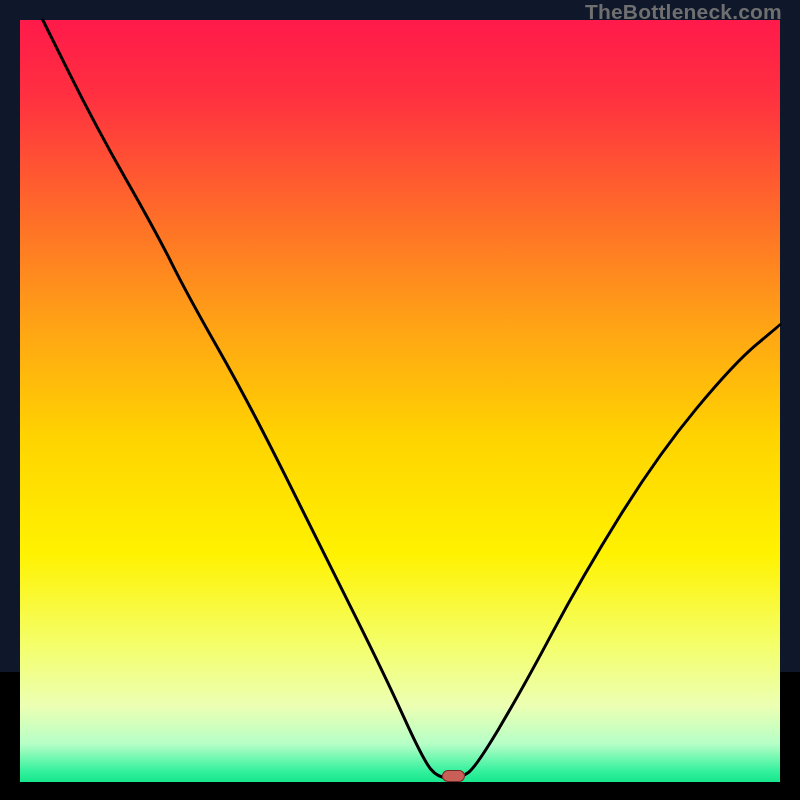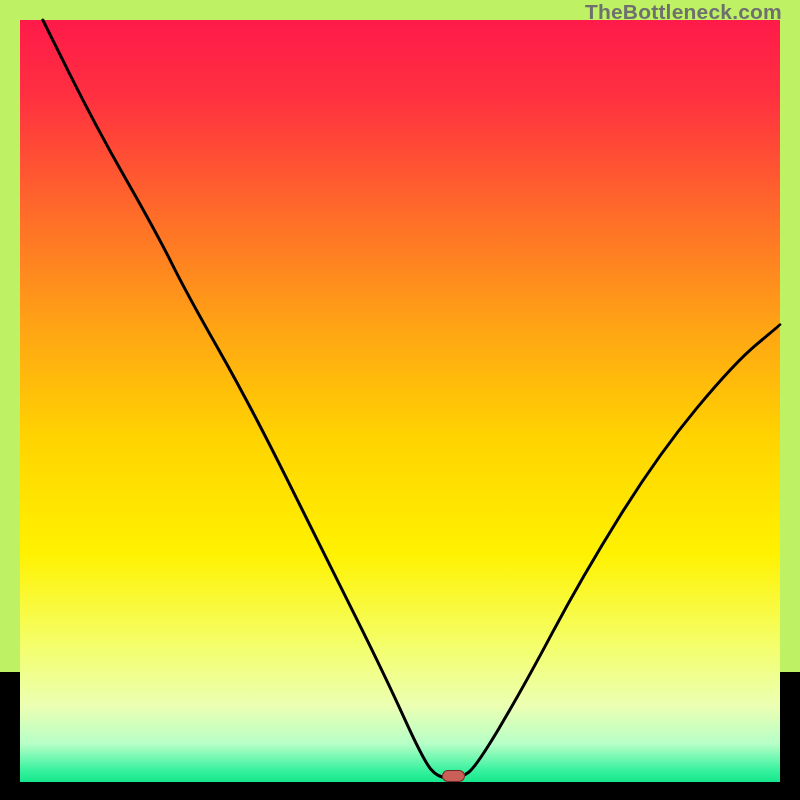--- a/index.html
+++ b/index.html
@@ -9,21 +9,21 @@
     height: 800px;
     background: #000;
     overflow: hidden;
   }
   .frame {
     position: absolute;
     left: 0;
     top: 0;
     width: 800px;
     height: 672px;
-    background: #bef264;
+    background: #0f172a;
   }
   .plot {
     position: absolute;
     background: #ccc; 
   }
   svg.curve {
     position: absolute;
     left: 0;
     top: 0;
     pointer-events: none;

